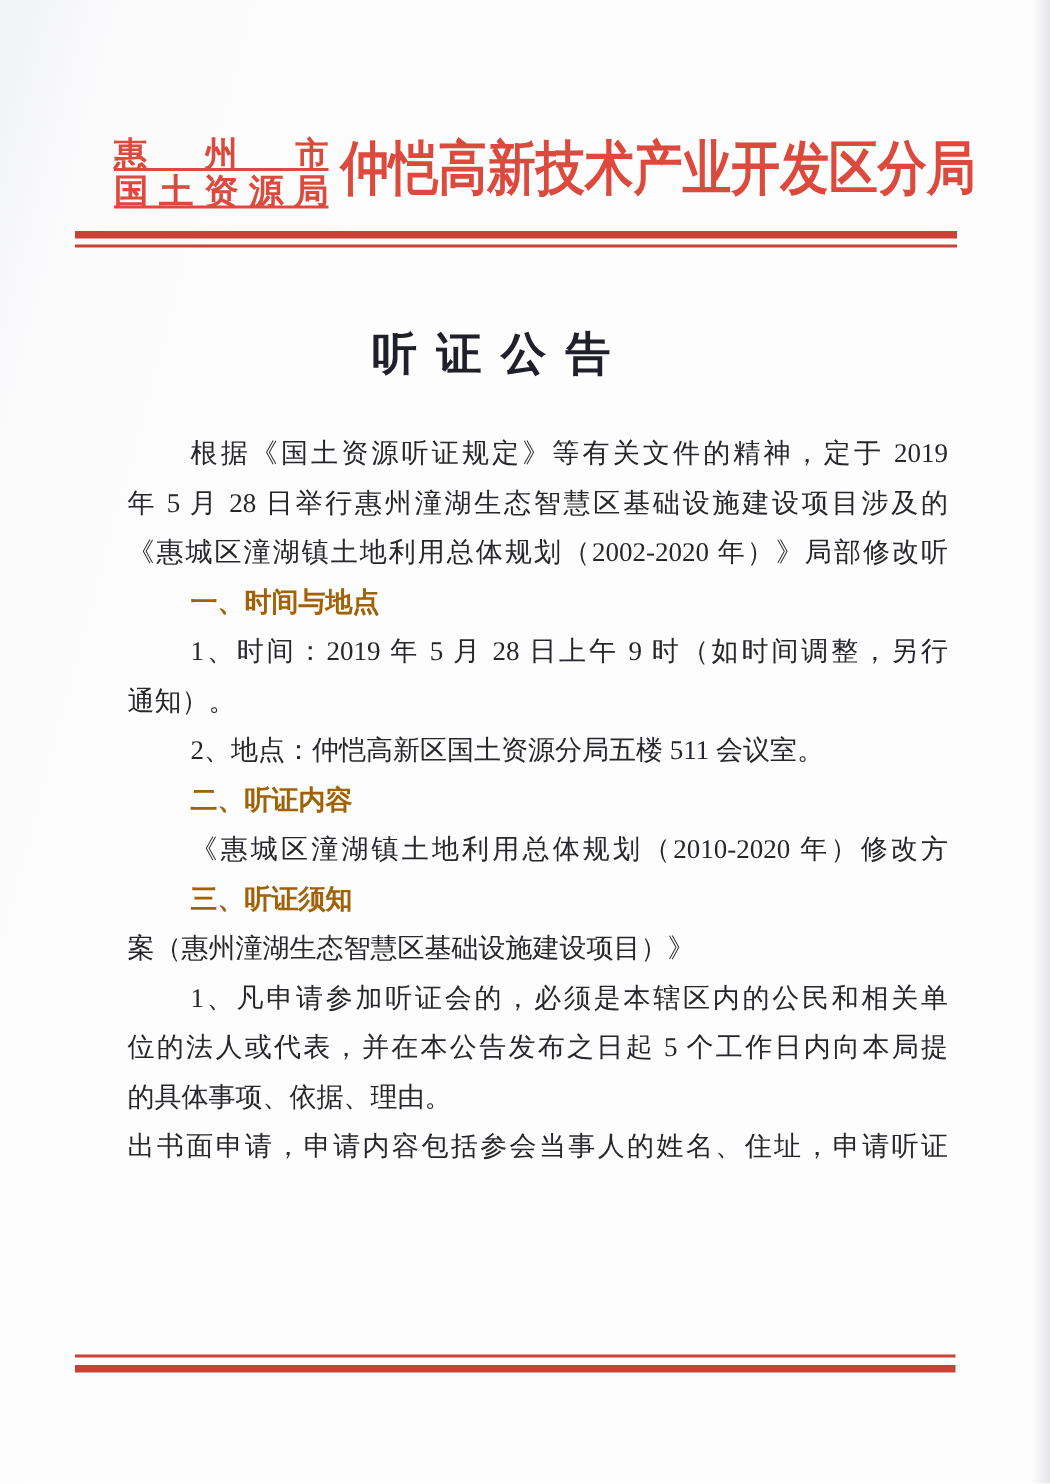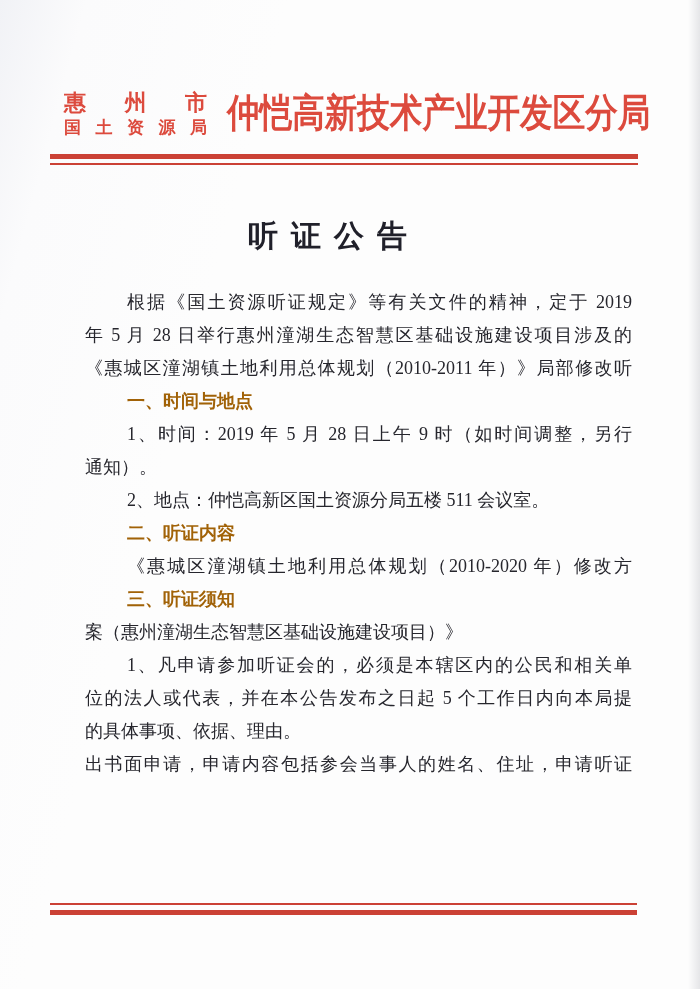--- a/index.html
+++ b/index.html
@@ -18,31 +18,32 @@
   .edge-shadow {
     position: absolute;
     top: 0; right: 0;
     width: 12px; height: 989px;
     background: linear-gradient(to right, rgba(0,0,0,0), rgba(120,122,135,0.18));
   }
 
   
   .letterhead-left {
     position: absolute;
-    left: 64px; top: 90px;
+    left: 76px; top: 90px;
     width: 143px;
     color: var(--red-text, #dc4a3d);
     font-weight: bold;
+    text-decoration: underline;
   }
   .letterhead-left .l1 {
     font-size: 22px; line-height: 25px;
     text-align: justify; text-align-last: justify;
   }
   .letterhead-left .l2 {
-    font-size: 17px; line-height: 25px;
+    font-size: 23px; line-height: 25px;
     text-align: justify; text-align-last: justify;
   }
   .letterhead-branch {
     position: absolute;
     left: 227px; top: 92px;
     font-size: 39px; line-height: 42px;
     font-weight: bold;
     white-space: nowrap;
     color: var(--red-text, #dc4a3d);
     transform: scaleX(0.835);
@@ -103,21 +104,21 @@
 <div class="letterhead-branch">仲恺高新技术产业开发区分局</div>
 
 <div class="rule rule-top-thick"></div>
 <div class="rule rule-top-thin"></div>
 
 <div class="doc-title">听证公告</div>
 
 <div class="doc-body">
   <div class="line indent j">根据《国土资源听证规定》等有关文件的精神，定于 2019</div>
   <div class="line j">年 5 月 28 日举行惠州潼湖生态智慧区基础设施建设项目涉及的</div>
-  <div class="line j">《惠城区潼湖镇土地利用总体规划（2010-2011 年）》局部修改听</div>
+  <div class="line j">《惠城区潼湖镇土地利用总体规划（2002-2020 年）》局部修改听</div>
   <div class="line indent h">一、时间与地点</div>
   <div class="line indent j">1、时间：2019 年 5 月 28 日上午 9 时（如时间调整，另行</div>
   <div class="line">通知）。</div>
   <div class="line indent">2、地点：仲恺高新区国土资源分局五楼 511 会议室。</div>
   <div class="line indent h">二、听证内容</div>
   <div class="line indent j">《惠城区潼湖镇土地利用总体规划（2010-2020 年）修改方</div>
   <div class="line indent h">三、听证须知</div>
   <div class="line">案（惠州潼湖生态智慧区基础设施建设项目）》</div>
   <div class="line indent j">1、凡申请参加听证会的，必须是本辖区内的公民和相关单</div>
   <div class="line j">位的法人或代表，并在本公告发布之日起 5 个工作日内向本局提</div>

